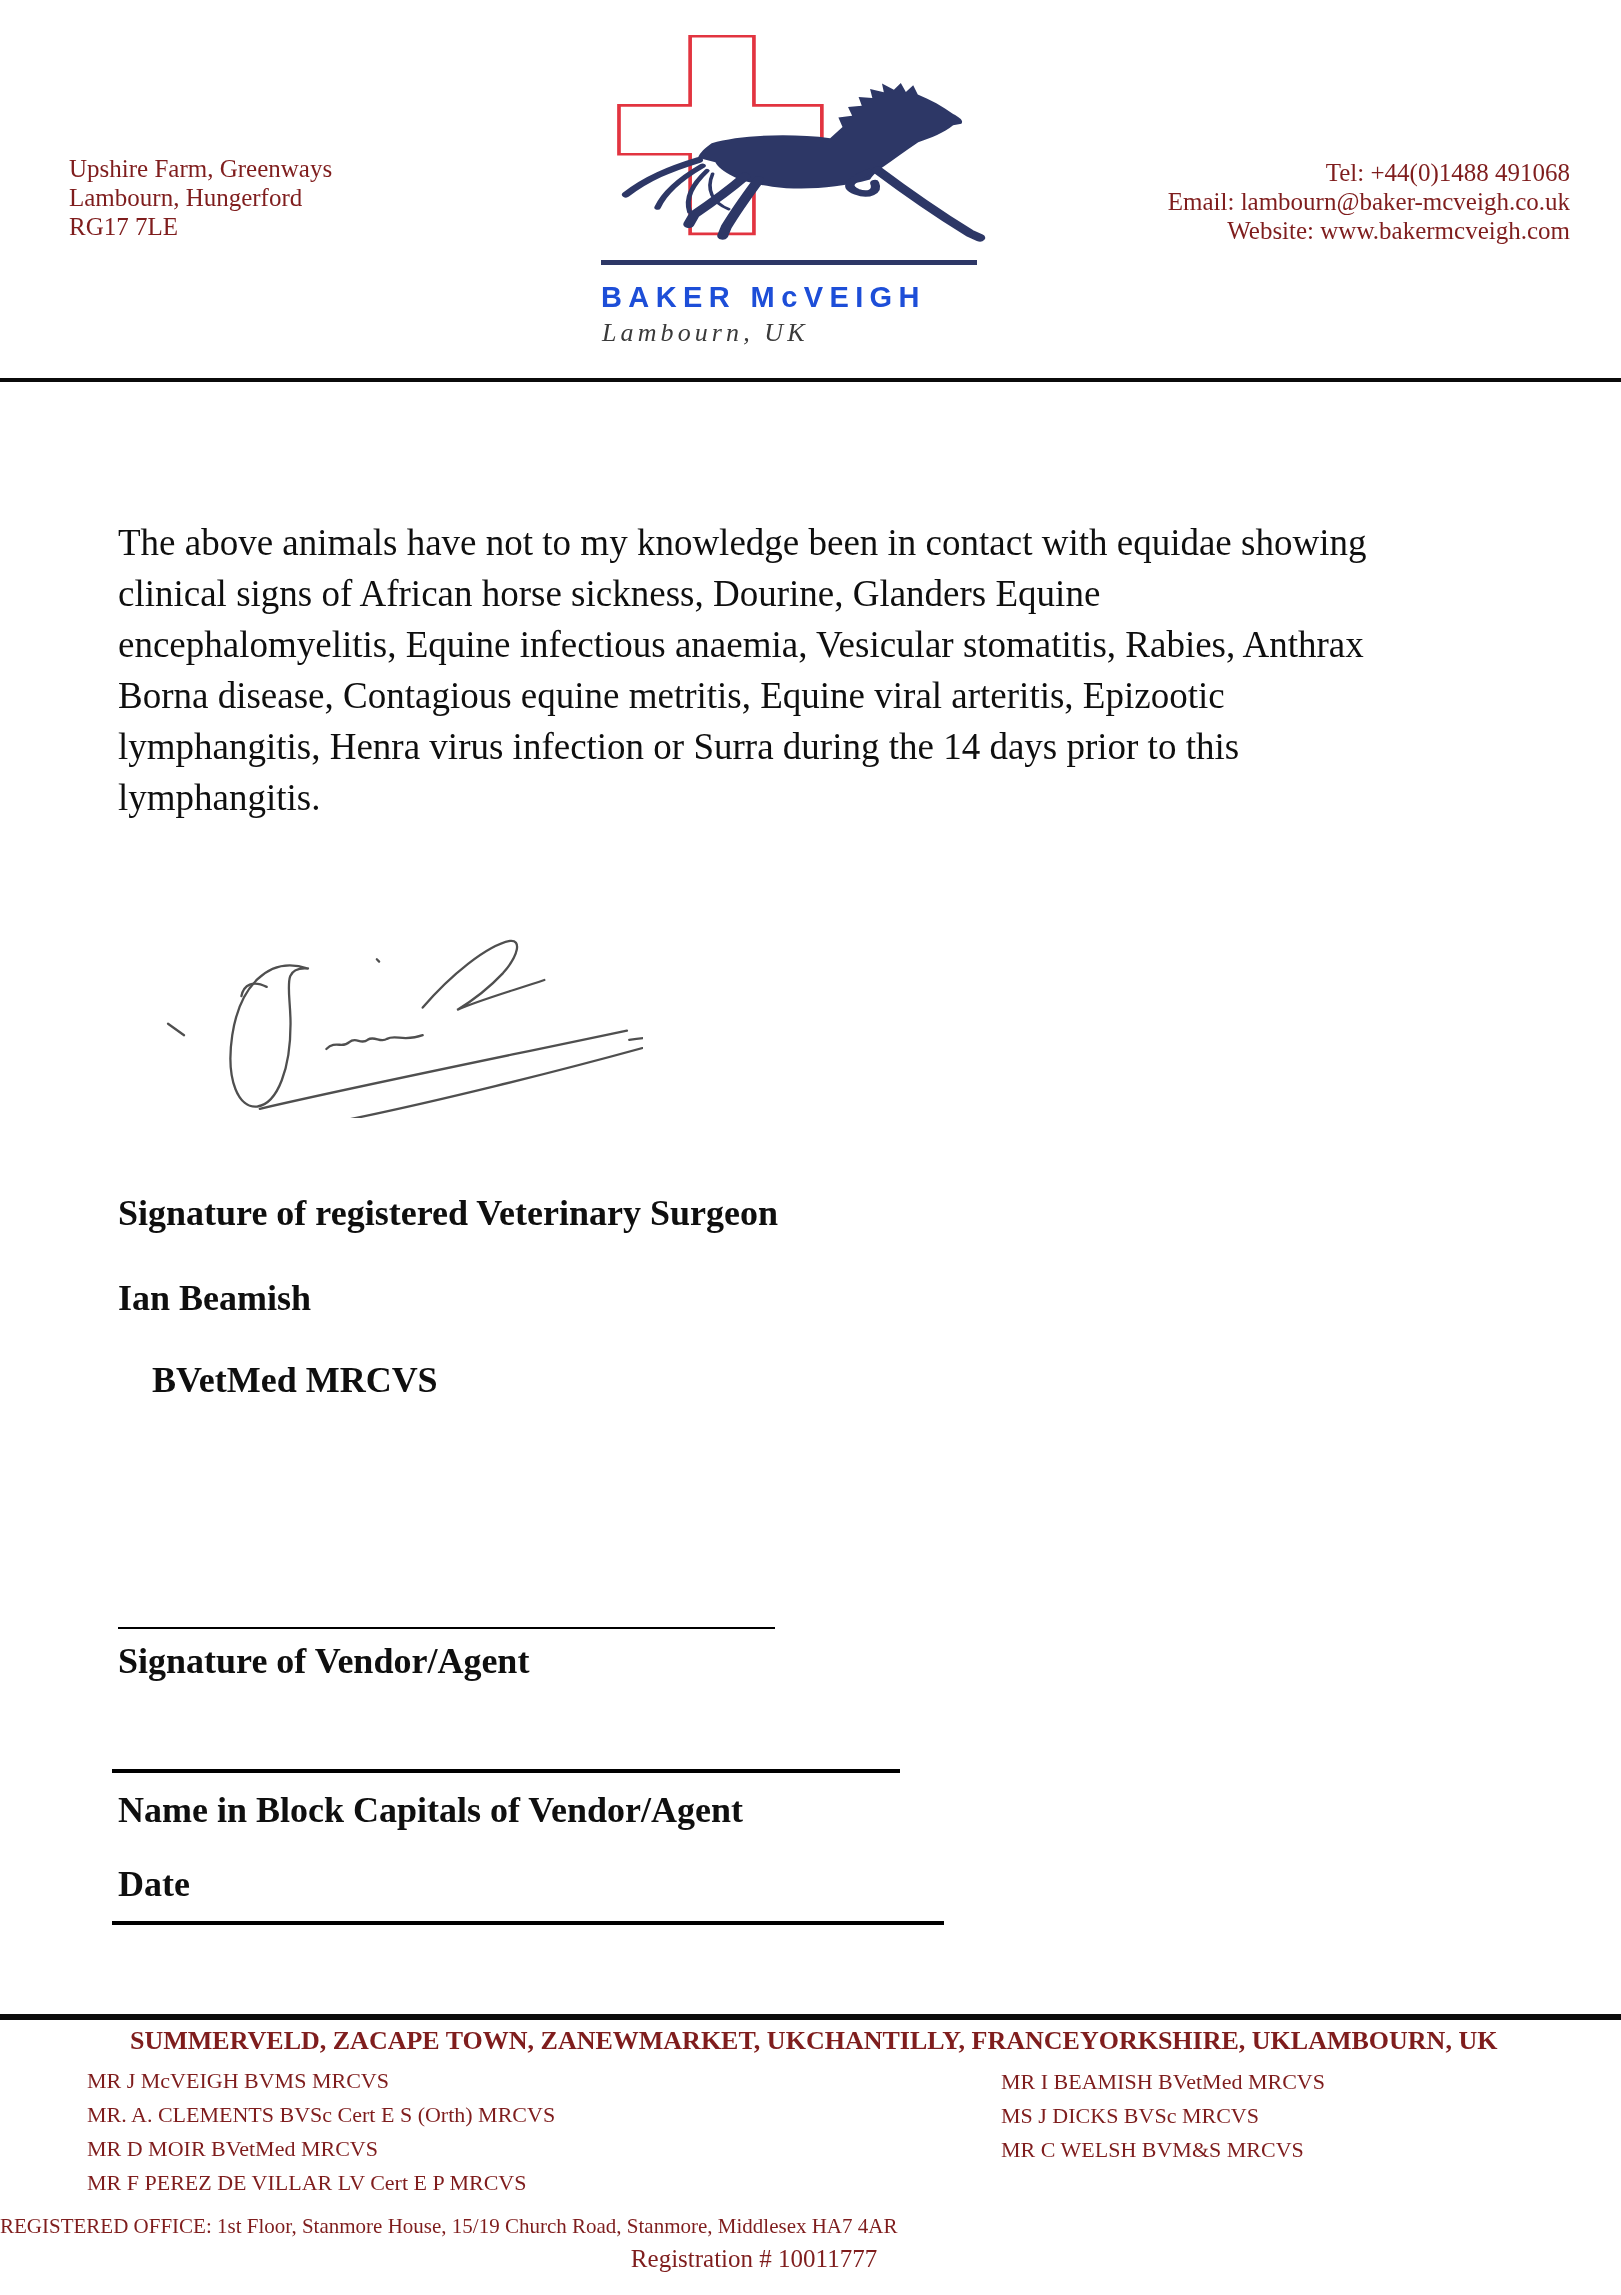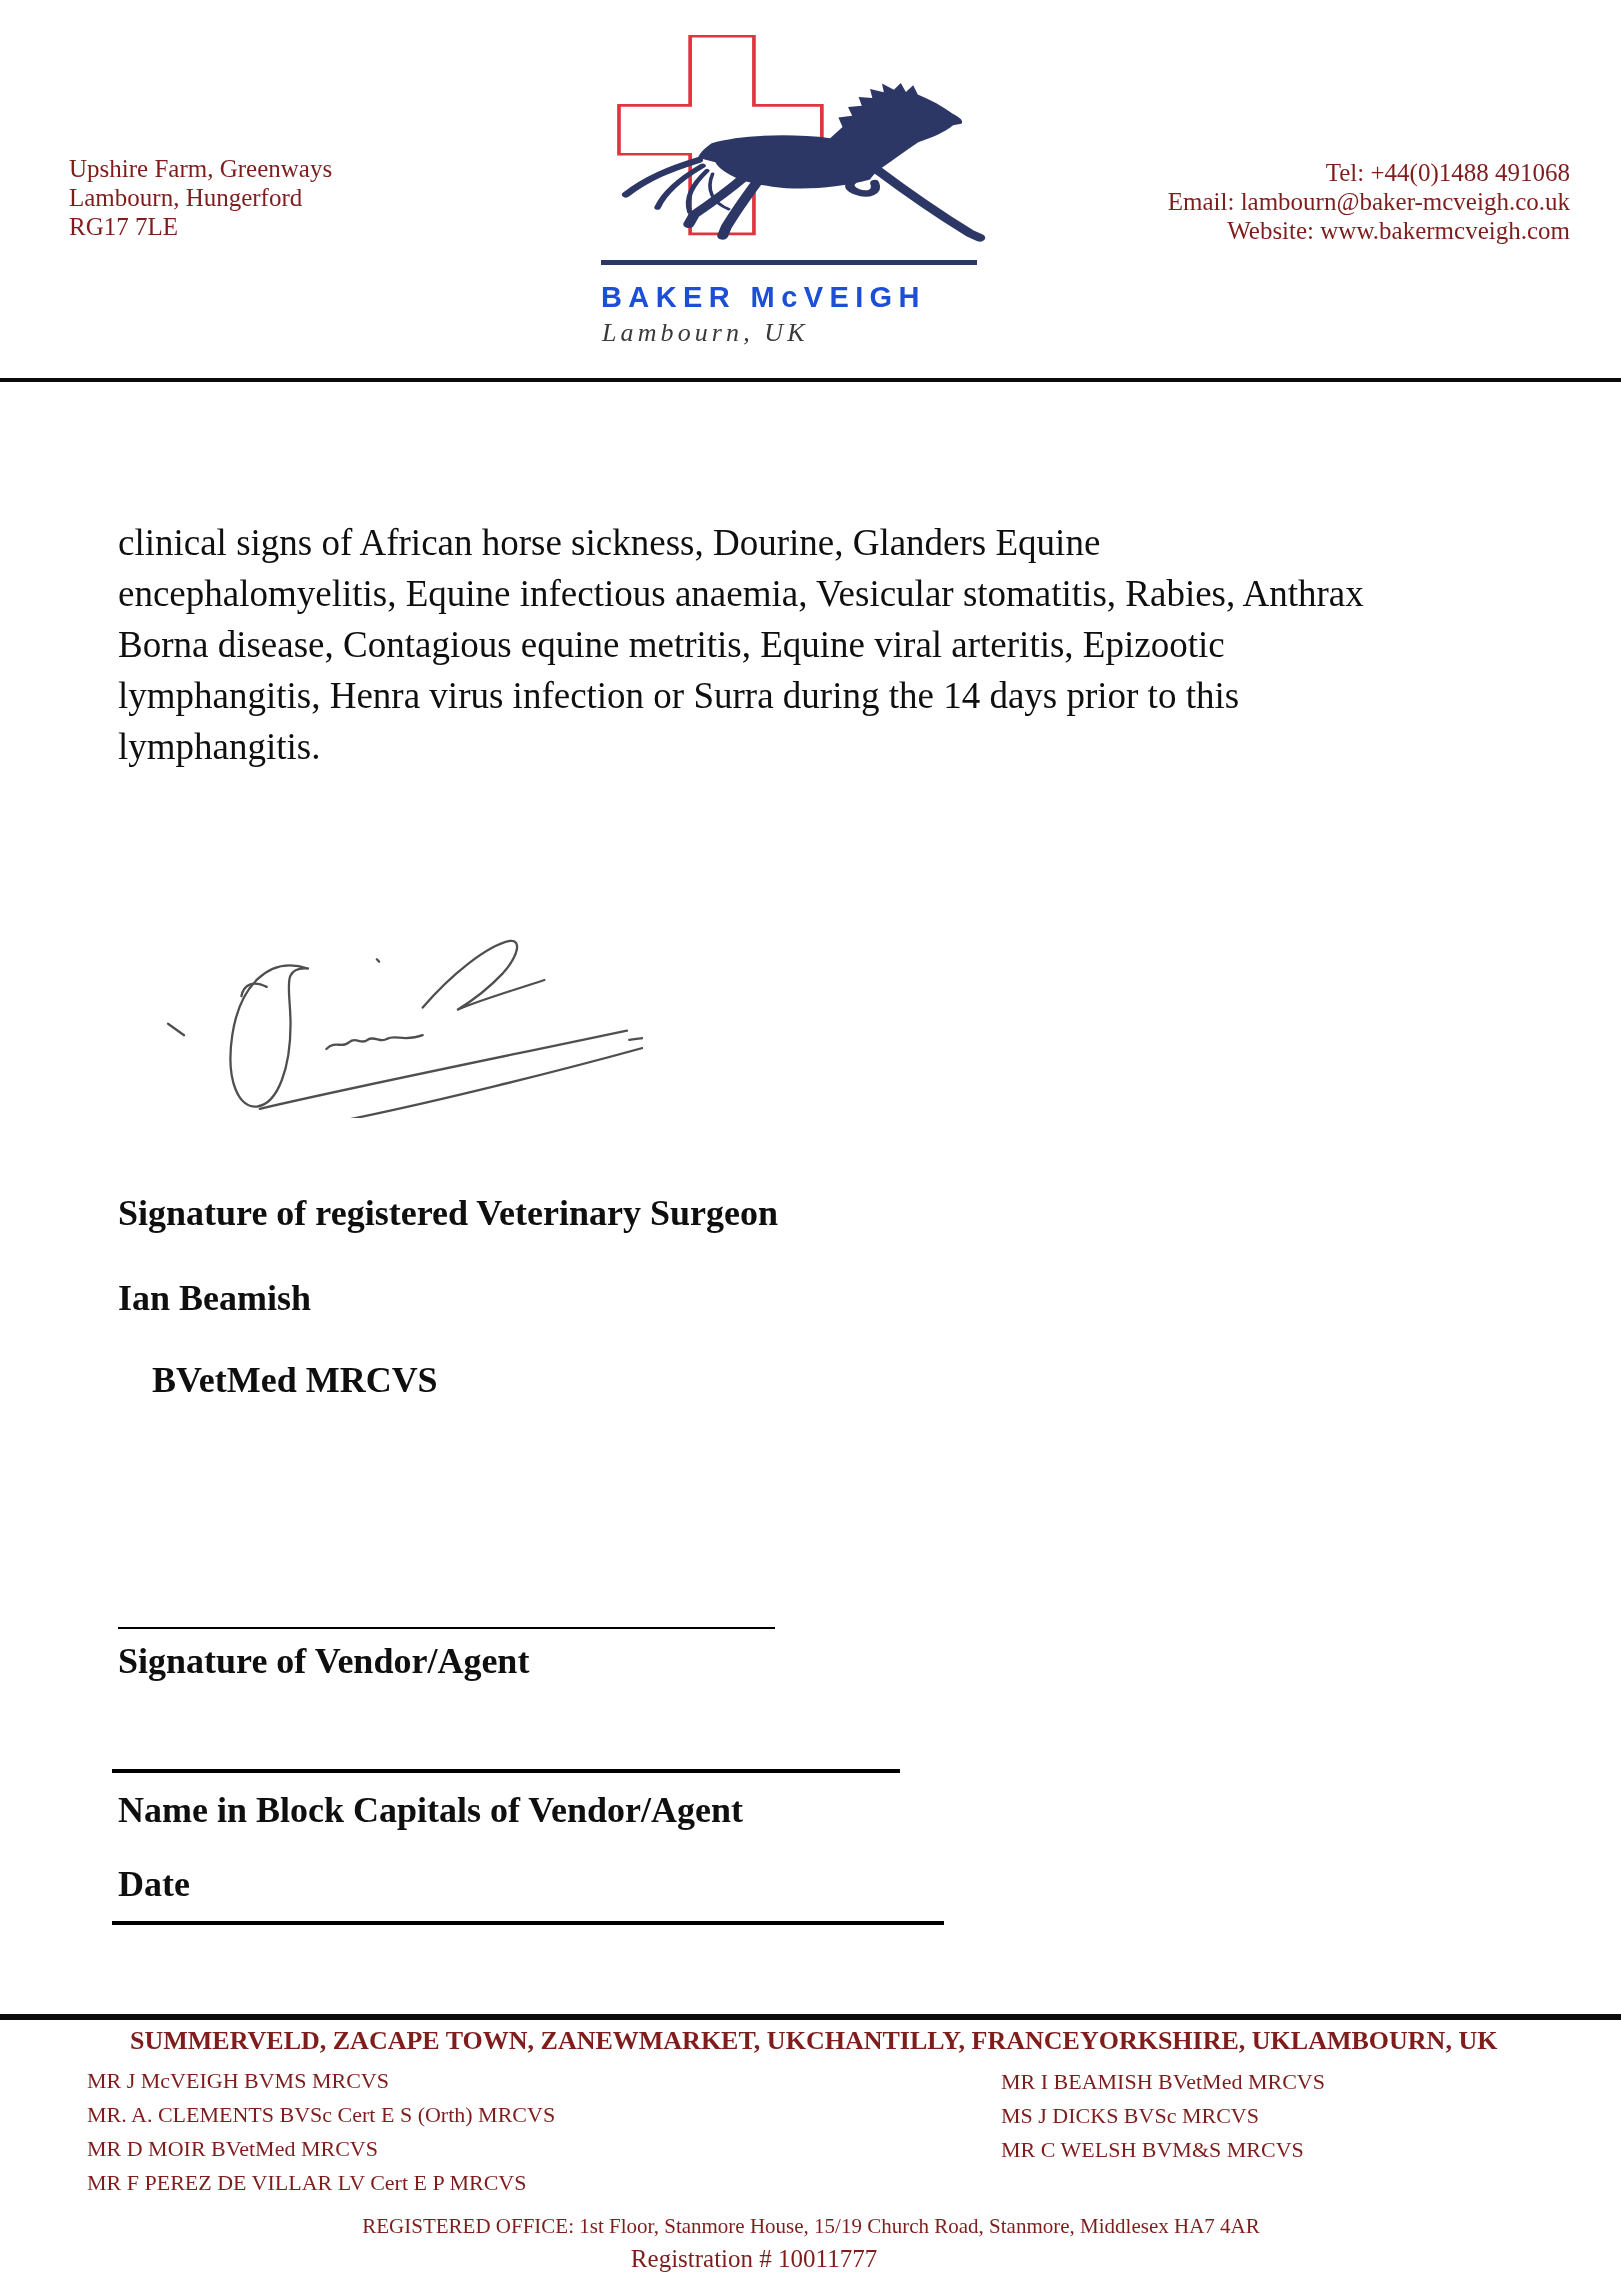--- a/index.html
+++ b/index.html
@@ -50,21 +50,21 @@
 
   .footer-rule{left:0;top:2014px;width:1622px;height:6px;background:#0c0c0c;}
   .locations{
     left:130px;top:2026px;width:1346px;
     display:flex;justify-content:space-between;
     font-weight:700;font-size:26px;white-space:nowrap;
   }
   .staff-col{font-size:22px;line-height:34px;white-space:nowrap;}
   .staff-left{left:87px;top:2064px;}
   .staff-right{left:1001px;top:2065px;}
-  .reg-office{left:0;top:2214px;width:1622px;text-align:center;font-size:21px;}
+  .reg-office{left:0;top:2214px;width:1622px;font-size:21px;}
   .registration{left:0;top:2245px;width:1508px;text-align:center;font-size:25px;}
 </style>
 </head>
 <body>
 
 <div class="abs address navy">
   <div>Upshire Farm, Greenways</div>
   <div>Lambourn, Hungerford</div>
   <div>RG17 7LE</div>
 </div>
@@ -109,20 +109,21 @@
   </g>
 </svg>
 
 <div class="abs logo-divider"></div>
 <div class="abs logo-name">BAKER McVEIGH</div>
 <div class="abs logo-tagline">Lambourn, UK</div>
 
 <div class="abs header-rule"></div>
 
 <div class="abs paragraph">
+  <div>The above animals have not to my knowledge been in contact with equidae showing</div>
   <div>clinical signs of African horse sickness, Dourine, Glanders Equine</div>
   <div>encephalomyelitis, Equine infectious anaemia, Vesicular stomatitis, Rabies, Anthrax</div>
   <div>Borna disease, Contagious equine metritis, Equine viral arteritis, Epizootic</div>
   <div>lymphangitis, Henra virus infection or Surra during the 14 days prior to this</div>
   <div>lymphangitis.</div>
 </div>
 
 <svg class="abs sig-svg" viewBox="0 0 1120 450" preserveAspectRatio="none">
   <g fill="none" stroke="#4f4f4f" stroke-width="5" stroke-linecap="round">
     <path d="M 390,125 C 300,95 240,170 225,270 C 210,370 240,430 280,425 C 325,418 352,340 352,245 C 352,170 330,120 390,125"></path>

